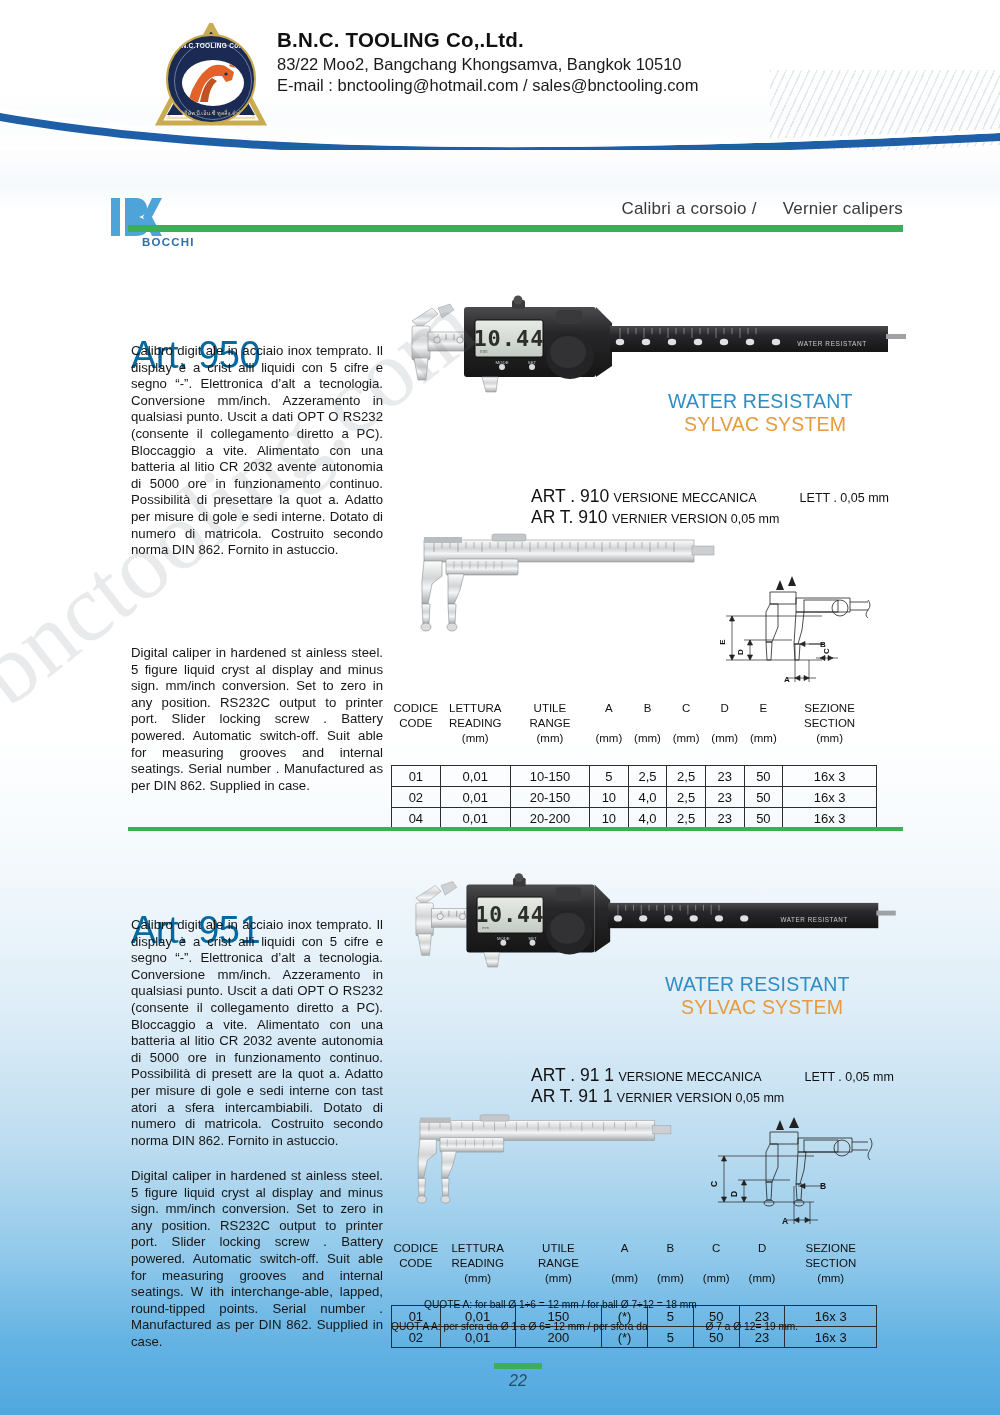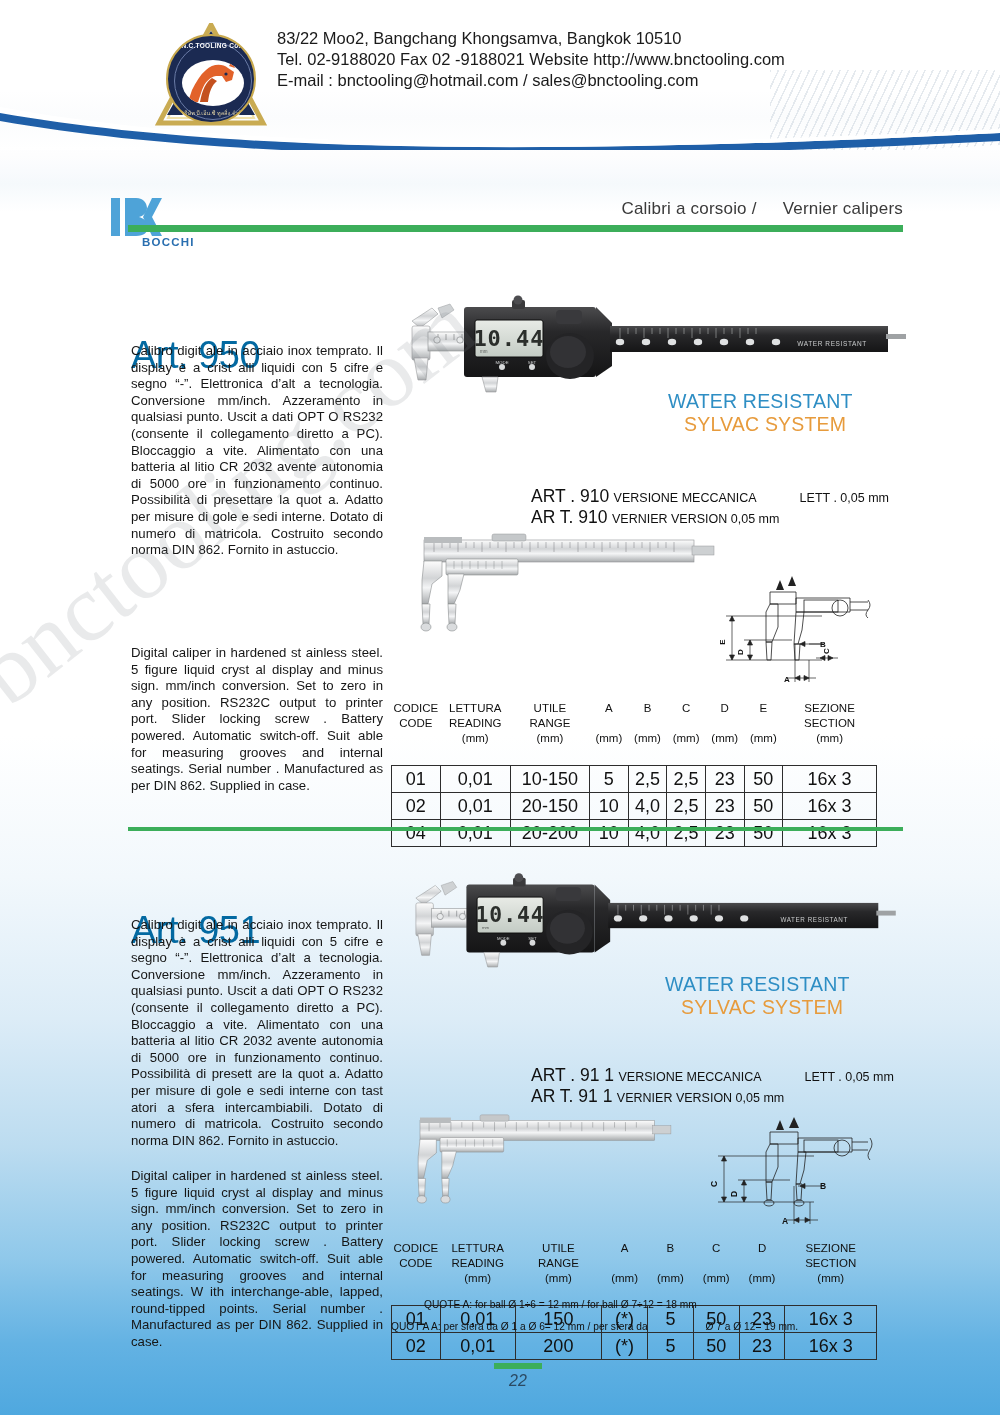--- a/index.html
+++ b/index.html
@@ -112,21 +112,21 @@
   
   table.spec {
     position:absolute; border-collapse:collapse; font-size:11.5px; color:#111;
   }
   table.spec th {
     font-weight:normal; text-align:center; vertical-align:bottom;
     padding:1px 2px; line-height:13px;
   }
   table.spec thead tr.units th { padding-bottom:20px; }
   table.spec td {
-    text-align:center; border:1px solid #2d2d2d; padding:2.5px 2px; font-size:18px;
+    text-align:center; border:1px solid #2d2d2d; padding:2.5px 2px; font-size:13px;
   }
   table.spec tbody tr td { height:15px; }
 
   .footnote {
     position:absolute; font-size:10.2px; line-height:13.5px; color:#111; white-space:nowrap;
   }
   .footnote .pad { display:inline-block; width:58px; }
 
   
   .divider {
@@ -178,22 +178,22 @@
           <path d="M30 18 C24 22 20 30 18 42 L26 42 C27 32 30 25 35 21 Z" fill="#c4511f"></path>
           <circle cx="44" cy="14" r="1.6" fill="#1b2a52"></circle>
           <path d="M47 6 L50 1 L53 8 Z" fill="#e2622a"></path>
         </svg>
       </div>
       <div class="logo-bottext">บริษัท บี.เอ็น.ซี ทูลลิ่ง จำกัด</div>
     </div>
   </div>
 
   <div class="co-block">
+    <div class="co-name">B.N.C. TOOLING Co,.Ltd.</div>
     <div class="co-line">83/22 Moo2, Bangchang Khongsamva, Bangkok 10510</div>
-    <div class="co-line">Tel. 02-9188020 Fax 02 -9188021 Website http://www.bnctooling.com</div>
     <div class="co-line">E-mail : bnctooling@hotmail.com / sales@bnctooling.com</div>
   </div>
 
   <svg class="swoosh" viewBox="0 0 1000 52" preserveAspectRatio="none">
     <path d="M0,6 C260,54 640,46 1000,28 L1000,36 C640,54 260,62 0,16 Z" fill="#1f5fa8"></path>
     <path d="M0,2 C260,50 640,42 1000,24 L1000,28 C640,46 260,54 0,8 Z" fill="#ffffff"></path>
     <path d="M0,44 C300,68 700,58 1000,40 L1000,52 L0,52 Z" fill="#ffffff"></path>
   </svg>
 </div>
 

